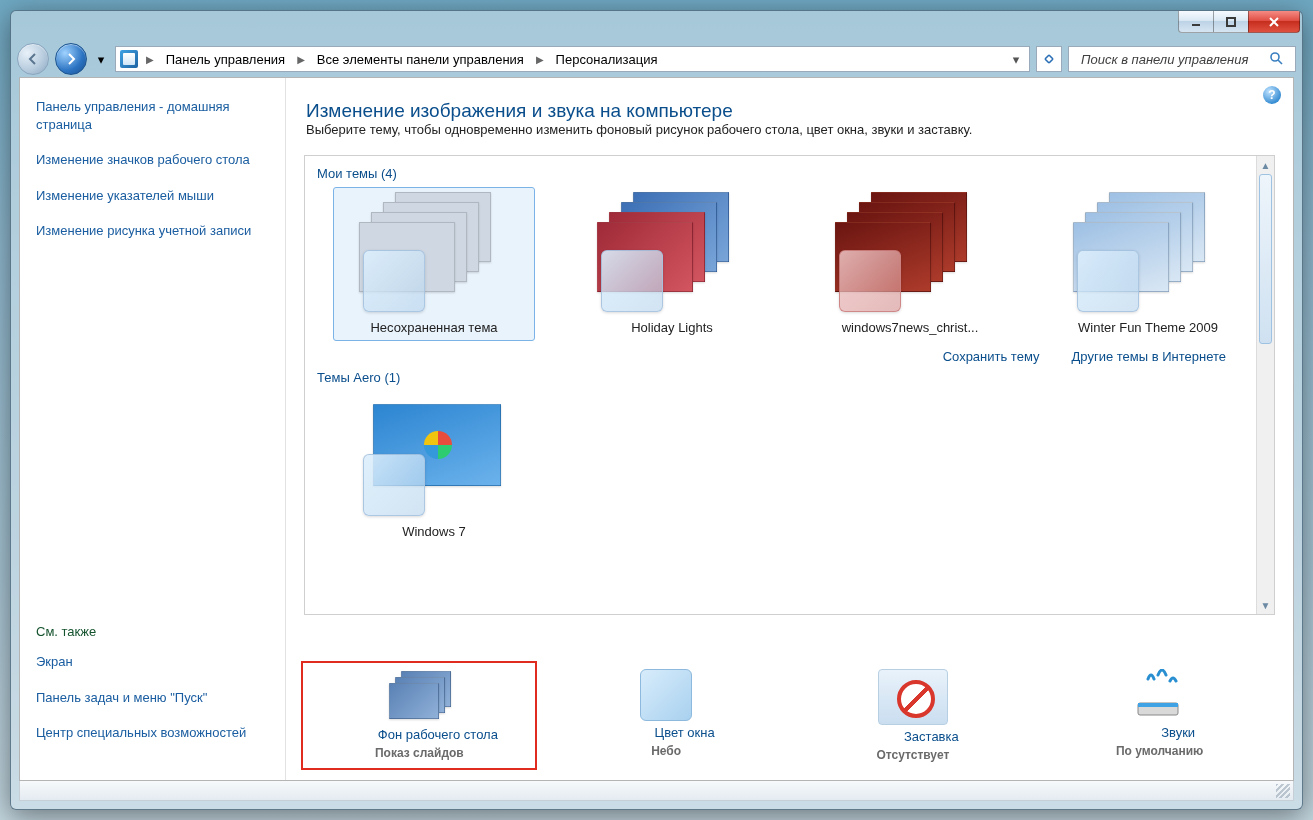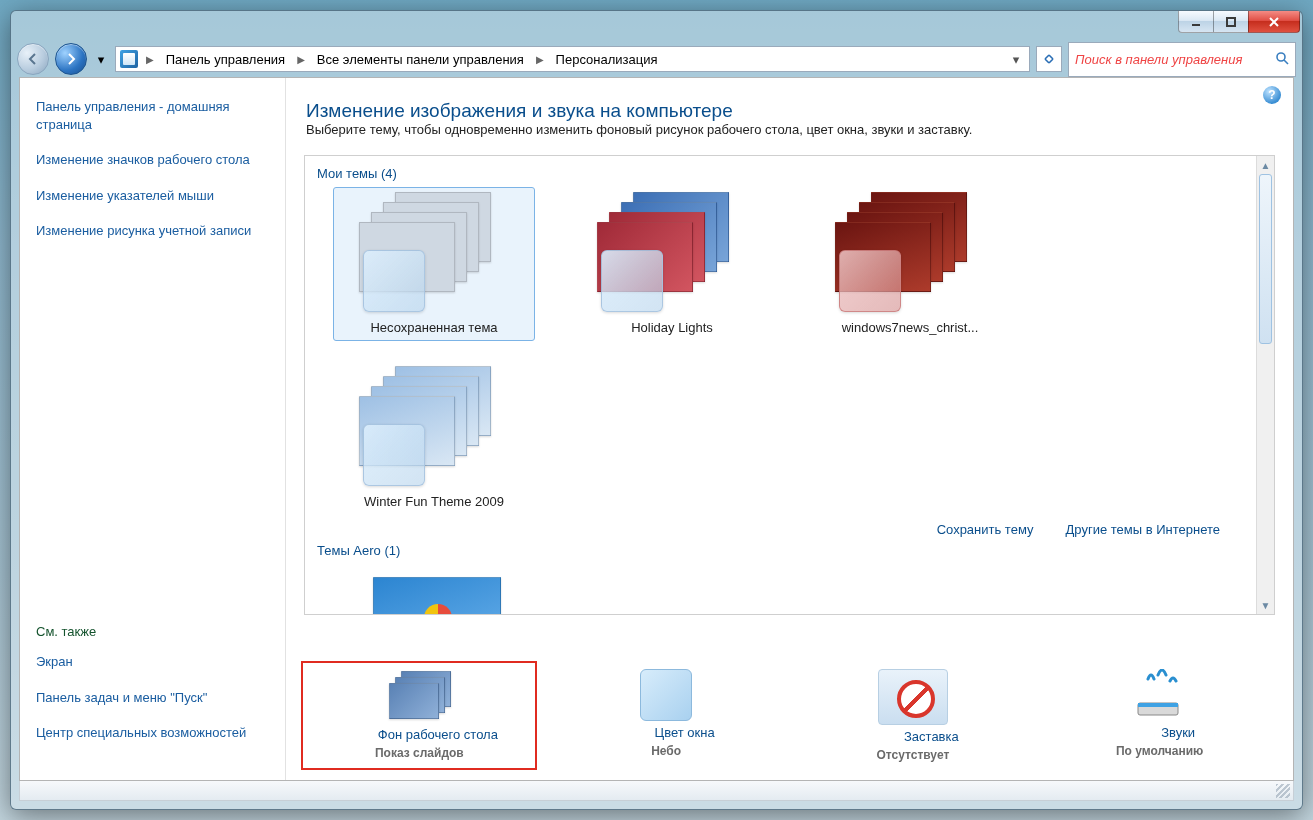--- a/index.html
+++ b/index.html
@@ -32,21 +32,21 @@
   .navbtn svg { width:14px; height:14px; }
   .navdrop { width:16px; height:20px; display:flex; align-items:center; justify-content:center; }
 
   .addrbar { flex:1; height:26px; background:#fff; border:1px solid #9aaabb; display:flex; align-items:center; padding:0 4px; gap:4px; }
   .addr-icon { width:18px; height:18px; background:linear-gradient(135deg,#3fa2e4,#1e63a2); border-radius:2px; position:relative; }
   .addr-icon::after{content:"";position:absolute;inset:3px;background:linear-gradient(180deg,#fff,#cfe6f7);border-radius:1px;}
   .crumbsep { color:#666; padding:0 4px; font-size:10px; }
   .crumb { padding:2px 4px; color:#000; }
   .addr-drop { margin-left:auto; width:18px; text-align:center; color:#555; }
   .refresh { width:26px; height:26px; border:1px solid #9aaabb; background:#fff; display:flex; align-items:center; justify-content:center; color:#2a6eb5; }
-  .searchbox { width:228px; height:35px; border:1px solid #9aaabb; background:#fff; display:flex; align-items:center; padding:0 6px; color:#ef4444; font-style:italic; justify-content:space-between; }
+  .searchbox { width:228px; height:26px; border:1px solid #9aaabb; background:#fff; display:flex; align-items:center; padding:0 12px; color:#404040; font-style:italic; justify-content:space-between; }
   .searchbox .mag { font-style:normal; color:#3a7fc0; }
 
   
   .content { position:absolute; top:66px; left:8px; right:8px; bottom:28px; background:#fff; border:1px solid #b4b4b4; display:flex; }
   .sidebar { width:266px; border-right:1px solid #e2e2e2; padding:20px 16px; display:flex; flex-direction:column; }
   .side-link { color:#1a5da0; margin-bottom:18px; line-height:1.35; cursor:pointer; }
   .side-link.home { color:#1a5da0; }
   .side-spacer { flex:1; }
   .side-heading { color:#14532d; margin-bottom:14px; }
 
@@ -58,21 +58,21 @@
   .main-head { padding:22px 20px 10px 20px; }
   .main-title { color:#0a4e8c; font-size:19px; }
   .main-sub { font-size:13px; color:#222; }
 
   .themes-box { margin:8px 18px 0 18px; border:1px solid #cfcfcf; height:460px; position:relative; overflow:hidden; }
   .themes-scroll { position:absolute; top:0; right:0; bottom:0; width:18px; background:#f0f0f0; border-left:1px solid #dcdcdc; }
   .themes-scroll .thumb { position:absolute; top:18px; left:2px; right:2px; height:170px; background:linear-gradient(180deg,#eef5fb,#cfe1f1); border:1px solid #9ec2e2; border-radius:3px; }
   .themes-scroll .arr { position:absolute; left:0; right:0; height:18px; display:flex; align-items:center; justify-content:center; color:#6c8aa4; font-size:10px; }
   .themes-scroll .arr.up{ top:0; } .themes-scroll .arr.dn{ bottom:0; }
 
-  .themes-inner { padding:6px 26px 6px 12px; }
+  .themes-inner { padding:6px 20px 6px 12px; }
   .group-title { color:#0a4e8c; font-size:13px; margin:4px 0 6px 0; }
 
   .theme-row { display:flex; gap:20px; flex-wrap:wrap; }
   .theme { width:202px; display:flex; flex-direction:column; align-items:center; padding:4px; border:1px solid transparent;margin-left:16px; }
   .theme.selected { border:1px solid #7bb3e6; background:#e9f3fc; border-radius:3px; }
   .theme-thumb { width:150px; height:120px; position:relative; }
   .stack { position:absolute; border:1px solid rgba(0,0,0,.15); background:#cfd8e2; box-shadow:0 1px 2px rgba(0,0,0,.15); }
   .s1{ width:96px; height:70px; top:0; left:36px; }
   .s2{ width:96px; height:70px; top:10px; left:24px; }
   .s3{ width:96px; height:70px; top:20px; left:12px; }

